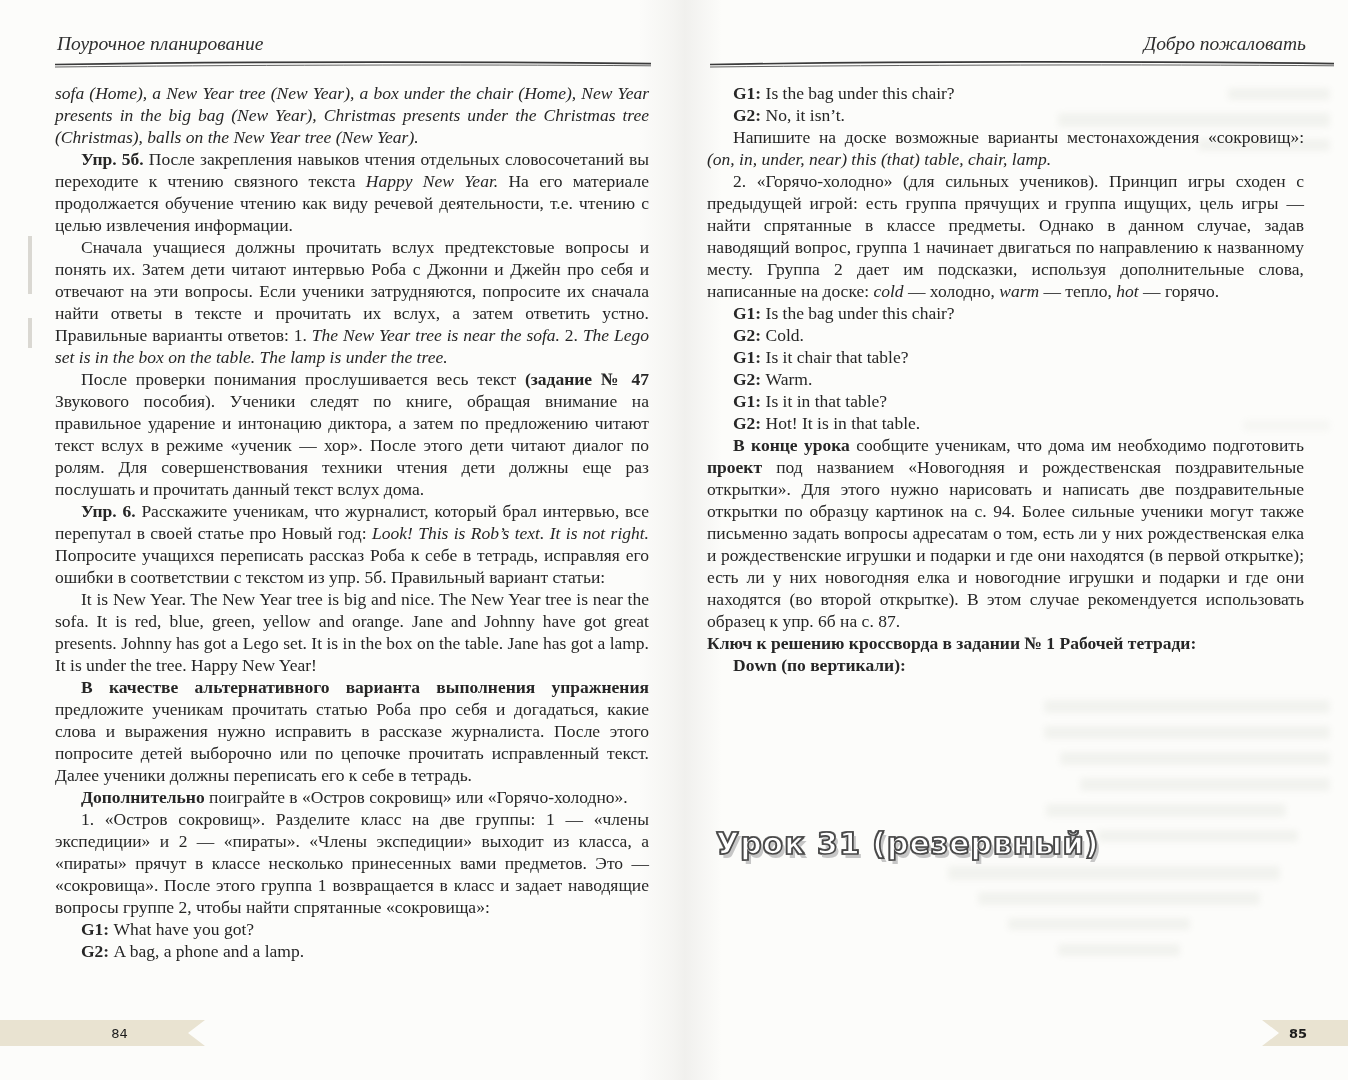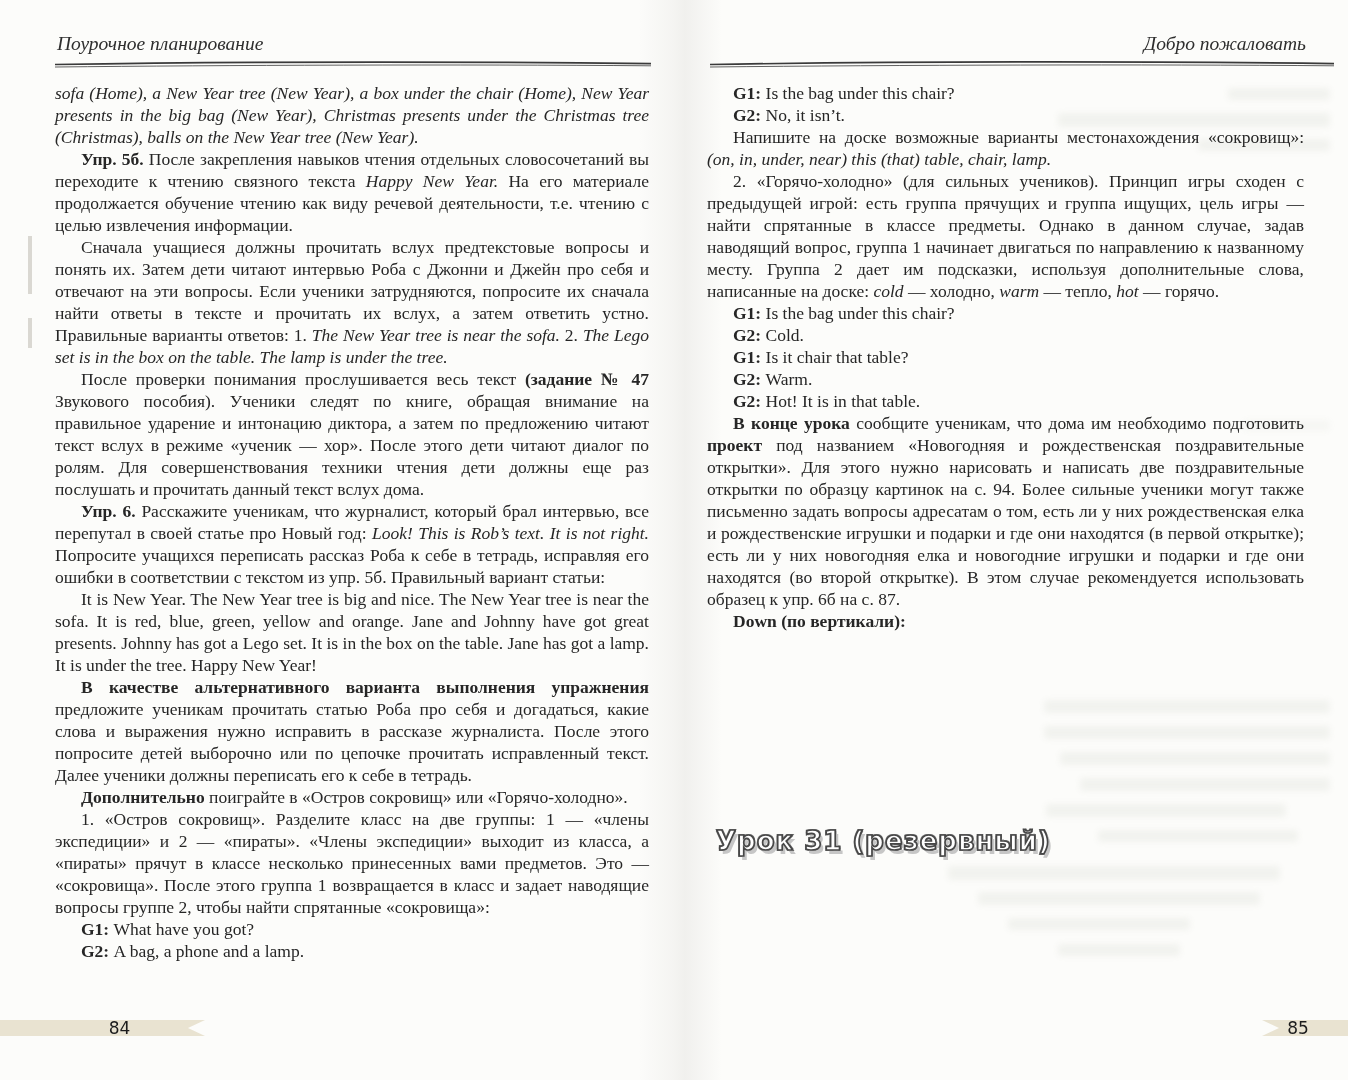--- a/index.html
+++ b/index.html
@@ -21,33 +21,33 @@
   .col-left{left:55px;width:594px;}
   .col-right{left:707px;width:597px;}
   p.para{margin:0;padding:0;}
   p.ind{text-indent:26px;}
   .b{font-weight:bold;}
   .i{font-style:italic;}
   
   .lesson-heading{
     position:absolute;left:716px;top:826px;
     font-family:"DejaVu Sans", sans-serif;font-weight:bold;
-    font-size:26px;letter-spacing:1px;color:#ffffff;
+    font-size:30px;letter-spacing:1px;color:#ffffff;
     -webkit-text-stroke:1.7px #474747;
     text-shadow:3px 3.5px 0 #c6c6c6, 1px 1px 0 #7e7e7e, -1px -1px 0 #7e7e7e, 1px -1px 0 #7e7e7e, -1px 1px 0 #7e7e7e;
     white-space:nowrap;
   }
   
   .ribbon{
-    position:absolute;top:1020px;height:16px;background:#e9e3d1;
+    position:absolute;top:1020px;height:26px;background:#e9e3d1;
     display:flex;align-items:center;justify-content:center;
-    font-family:"DejaVu Sans", sans-serif;font-size:17px;color:#1c1c1c;
+    font-family:"DejaVu Sans", sans-serif;font-size:13px;color:#1c1c1c;
   }
   .ribbon-left{left:0;width:205px;clip-path:polygon(0 0,100% 0,calc(100% - 17px) 50%,100% 100%,0 100%);padding-left:34px;box-sizing:border-box;}
-  .ribbon-right{left:1262px;width:86px;clip-path:polygon(17px 50%,0 0,100% 0,100% 100%,0 100%);padding-right:14px;box-sizing:border-box;}
+  .ribbon-right{left:1262px;width:86px;clip-path:polygon(17px 50%,0 0,100% 0,100% 100%,0 100%);padding-right:14px;box-sizing:border-box;font-weight:bold;}
   
   .gutter{
     position:absolute;left:638px;top:0;width:84px;height:1080px;pointer-events:none;
     background:linear-gradient(to right, rgba(125,120,110,0) 0%, rgba(125,120,110,0.06) 42%, rgba(125,120,110,0.09) 56%, rgba(125,120,110,0) 100%);
   }
   
   .bleed{position:absolute;background:#96a08c;opacity:0.10;filter:blur(3px);border-radius:4px;pointer-events:none;}
   .bl1{left:1228px;top:88px;width:102px;height:12px;}
   .bl2{left:1058px;top:113px;width:272px;height:14px;}
   .bl3{left:1198px;top:139px;width:132px;height:12px;}
@@ -125,22 +125,24 @@
 
     <div class="body-col col-right">
         <p class="para ind"><span class="b">G1: </span><span>Is the bag under this chair?</span></p>
         <p class="para ind"><span class="b">G2: </span><span>No, it isn’t.</span></p>
         <p class="para ind"><span>Напишите на доске возможные варианты местонахождения «сокровищ»: </span><span class="i">(on, in, under, near) this (that) table, chair, lamp.</span></p>
         <p class="para ind"><span>2. «Горячо-холодно» (для сильных учеников). Принцип игры сходен с предыдущей игрой: есть группа прячущих и группа ищущих, цель игры — найти спрятанные в классе предметы. Однако в данном случае, задав наводящий вопрос, группа 1 начинает двигаться по направлению к названному месту. Группа 2 дает им подсказки, используя дополнительные слова, написанные на доске: </span><span class="i">cold</span><span> — холодно, </span><span class="i">warm</span><span> — тепло, </span><span class="i">hot</span><span> — горячо.</span></p>
         <p class="para ind"><span class="b">G1: </span><span>Is the bag under this chair?</span></p>
         <p class="para ind"><span class="b">G2: </span><span>Cold.</span></p>
         <p class="para ind"><span class="b">G1: </span><span>Is it chair that table?</span></p>
         <p class="para ind"><span class="b">G2: </span><span>Warm.</span></p>
+        <p class="para ind"><span class="b">G1: </span><span>Is it in that table?</span></p>
         <p class="para ind"><span class="b">G2: </span><span>Hot! It is in that table.</span></p>
         <p class="para ind"><span class="b">В конце урока </span><span>сообщите ученикам, что дома им необходимо подготовить </span><span class="b">проект</span><span> под названием «Новогодняя и рождественская поздравительные открытки». Для этого нужно нарисовать и написать две поздравительные открытки по образцу картинок на с. 94. Более сильные ученики могут также письменно задать вопросы адресатам о том, есть ли у них рождественская елка и рождественские игрушки и подарки и где они находятся (в первой открытке); есть ли у них новогодняя елка и новогодние игрушки и подарки и где они находятся (во второй открытке). В этом случае рекомендуется использовать образец к упр. 6б на с. 87.</span></p>
+        <p class="para"><span class="b">Ключ к решению кроссворда в задании № 1 Рабочей тетради:</span></p>
         <p class="para ind"><span class="b">Down (по вертикали):</span></p>
       </div>
 
     <div class="lesson-heading">Урок 31 (резервный)</div>
 
     <div class="ribbon ribbon-right">
       <span>85</span>
     </div>
   </div>
 

